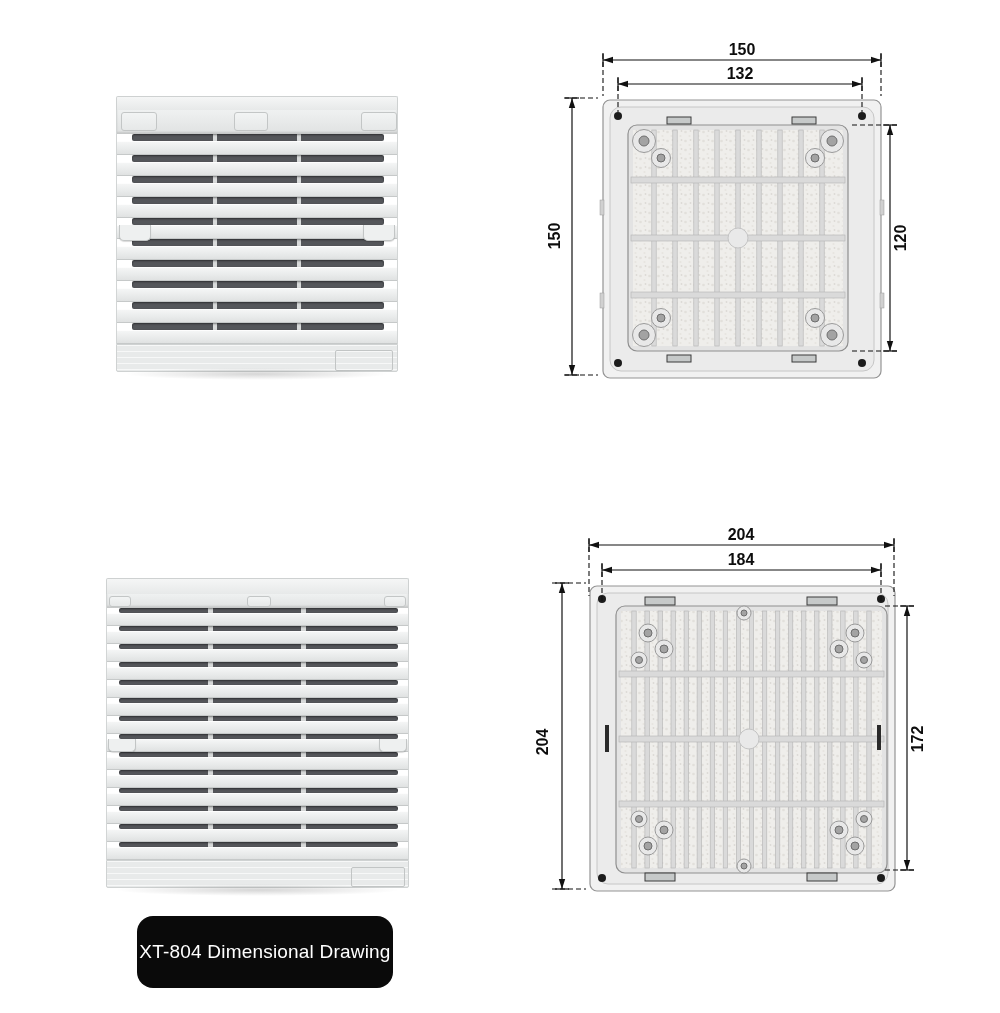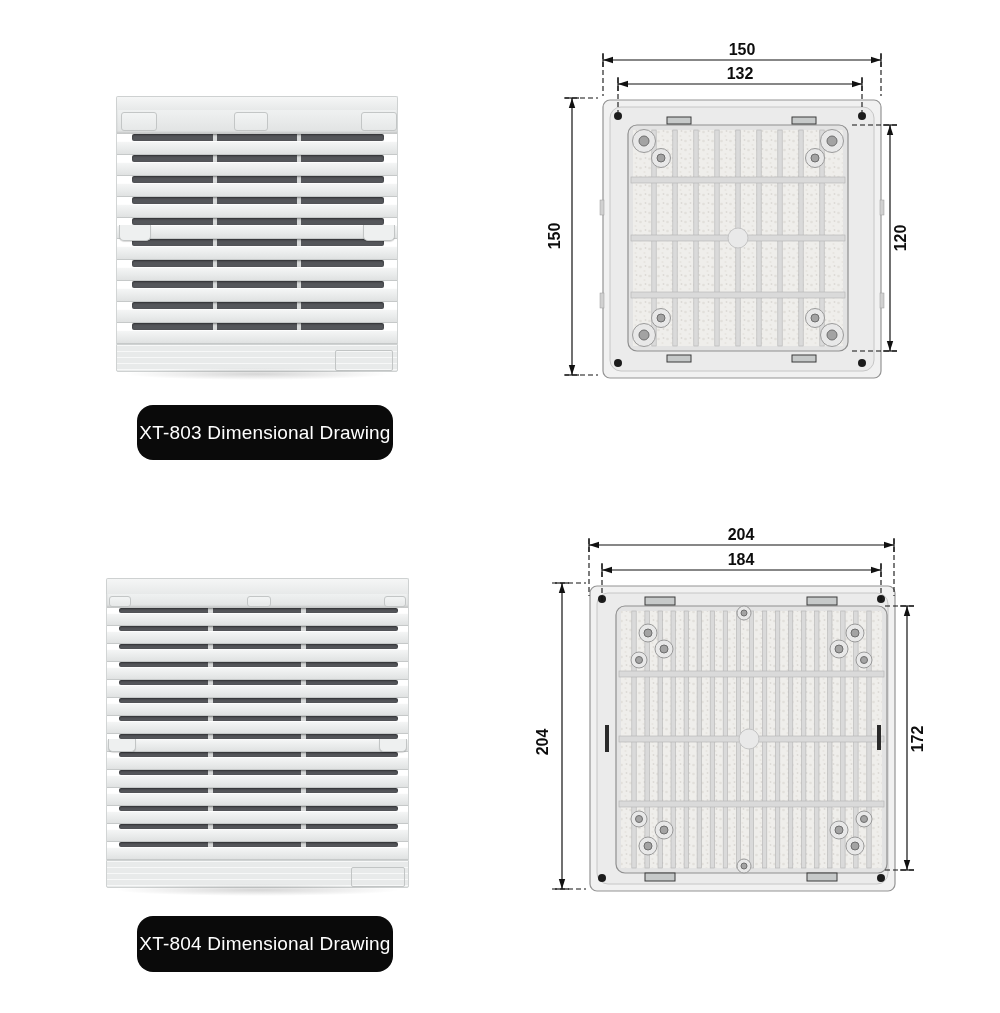--- a/index.html
+++ b/index.html
@@ -109,23 +109,20 @@
           <div class="slat" style="height: 14px;"></div>
         </div>
       </div>
     <div class="base" style="height:28px;">
       <div class="latch" style="right:4px;top:5px;width:56px;height:19px;"></div>
     </div>
     <div class="midclip" style="top:129px;left:3px;width:30px;height:15px;"></div>
     <div class="midclip" style="top:129px;right:3px;width:30px;height:15px;"></div>
   </div>
 
-  <div class="badge" style="left:137px;top:405px;width:256px;height:55px;">
-    <span>XT-803 Dimensional Drawing</span>
-  </div>
 
   <svg class="dwg" style="left:530px;top:30px;" width="410" height="365" viewBox="0 0 410 365">
     <defs>
       <pattern id="fuzzA" width="9" height="9" patternUnits="userSpaceOnUse">
         <rect width="9" height="9" fill="#efeeeb"></rect>
         <circle cx="2.5" cy="3" r="1.3" fill="#e2e0db"></circle>
         <circle cx="6.5" cy="7" r="1.1" fill="#e7e5e0"></circle>
         <circle cx="7.5" cy="2" r="0.9" fill="#dcdad5"></circle>
       </pattern>
     </defs>
@@ -294,21 +291,21 @@
           <div class="slat" style="height: 13px;"></div>
         </div>
       </div>
     <div class="base" style="height:28px;">
       <div class="latch" style="right:3px;top:6px;width:52px;height:18px;"></div>
     </div>
     <div class="midclip" style="top:161px;left:2px;width:26px;height:12px;"></div>
     <div class="midclip" style="top:161px;right:2px;width:26px;height:12px;"></div>
   </div>
 
-  <div class="badge" style="left:137px;top:916px;width:256px;height:56px;">
+  <div class="badge" style="left:137px;top:916px;width:256px;height:72px;">
     <span>XT-804 Dimensional Drawing</span>
   </div>
 
   <svg class="dwg" style="left:520px;top:510px;" width="420" height="400" viewBox="0 0 420 400">
     <defs>
       <pattern id="fuzzB" width="9" height="9" patternUnits="userSpaceOnUse">
         <rect width="9" height="9" fill="#efeeeb"></rect>
         <circle cx="2.5" cy="3" r="1.3" fill="#e2e0db"></circle>
         <circle cx="6.5" cy="7" r="1.1" fill="#e7e5e0"></circle>
         <circle cx="7.5" cy="2" r="0.9" fill="#dcdad5"></circle>

